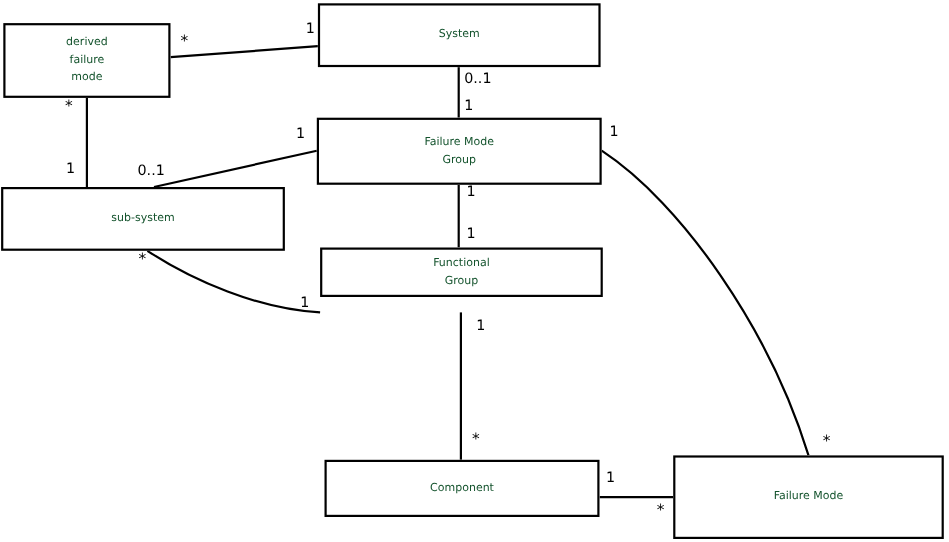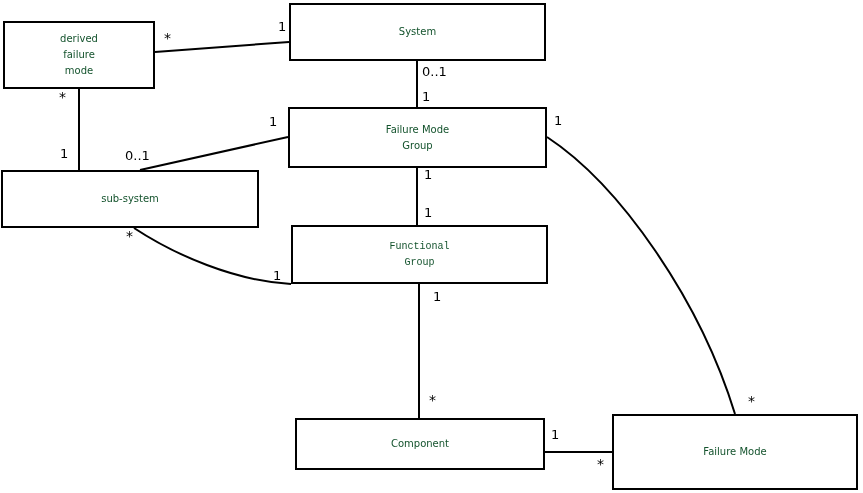--- a/index.html
+++ b/index.html
@@ -80,21 +80,21 @@
   <div class="uml-box" style="left: 289px; top: 3px; width: 257px; height: 58px;">
     <span class="box-label">System</span>
   </div>
   <div class="uml-box" style="left: 288px; top: 107px; width: 259px; height: 61px;">
     <span class="box-label">Failure Mode
 Group</span>
   </div>
   <div class="uml-box" style="left: 1px; top: 170px; width: 258px; height: 58px;">
     <span class="box-label">sub-system</span>
   </div>
-  <div class="uml-box" style="left: 291px; top: 225px; width: 257px; height: 59px; font-family: Liberation Mono, monospace;">
+  <div class="uml-box" style="left: 291px; top: 225px; width: 257px; height: 45px;">
     <span class="box-label">Functional
 Group</span>
   </div>
   <div class="uml-box" style="left: 295px; top: 418px; width: 250px; height: 52px;">
     <span class="box-label">Component</span>
   </div>
   <div class="uml-box" style="left: 612px; top: 414px; width: 246px; height: 76px;">
     <span class="box-label">Failure Mode</span>
   </div>
 

